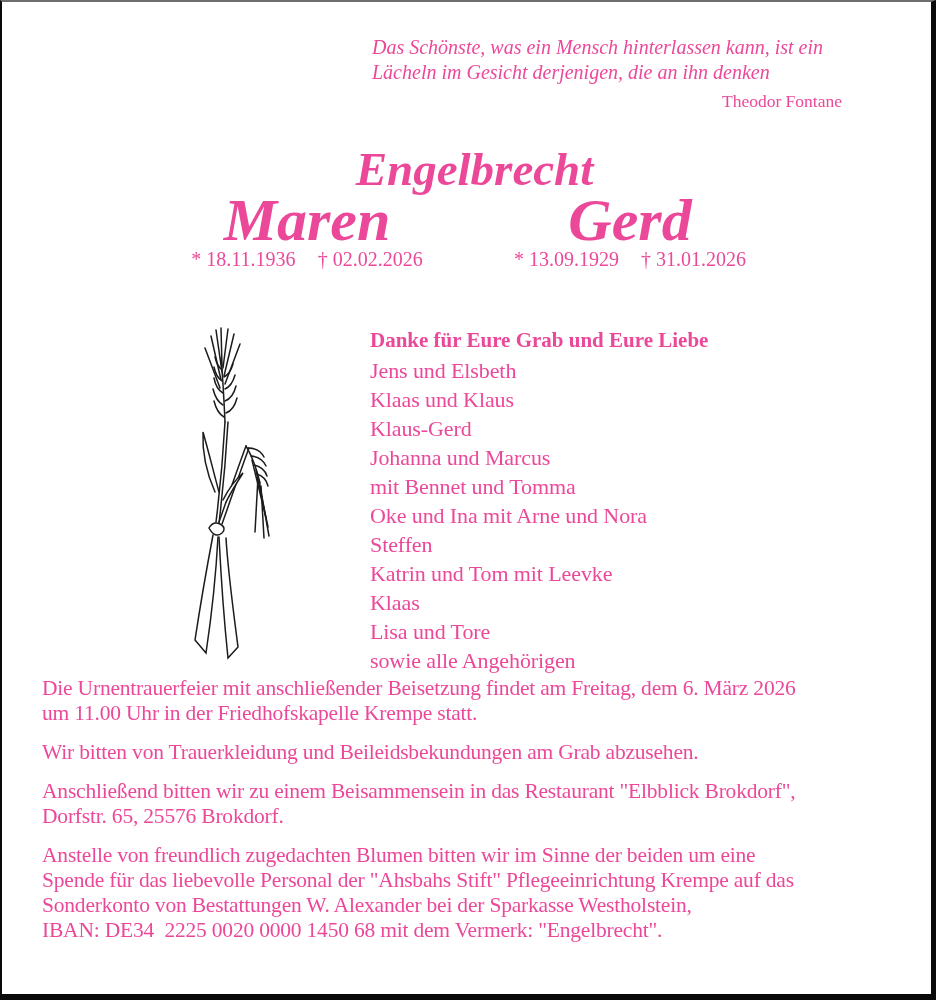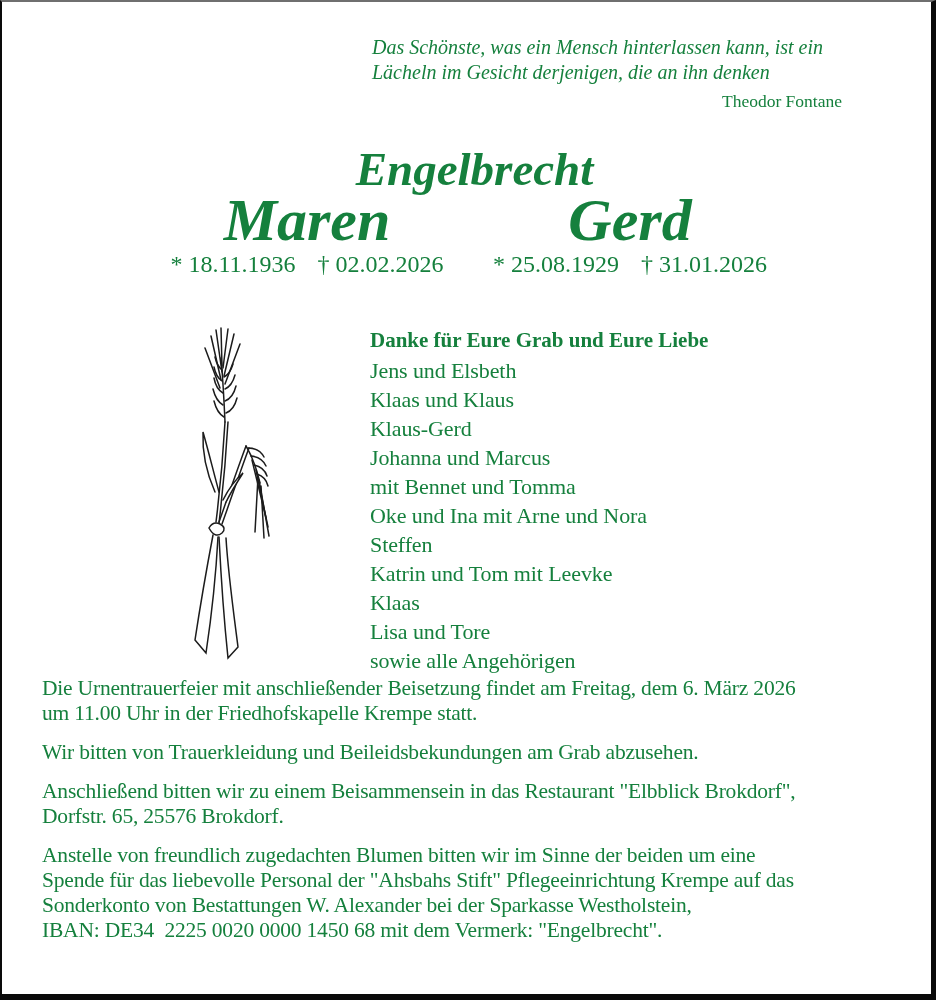--- a/index.html
+++ b/index.html
@@ -1,21 +1,21 @@
 <!DOCTYPE html>
 <html lang="de"><head>
 <meta charset="utf-8">
 <style>
   html,body{margin:0;padding:0;background:#e8e8e8;}
   .page{
     position:relative;
     width:936px;height:1000px;
     box-sizing:border-box;
     background:#ffffff;
-    color:#15803d;
+    color:#ec4899;
     font-family:"Liberation Serif","DejaVu Serif",serif;
     border-top:2px solid #6f6f6f;
     border-left:2px solid #0a0a0a;
     border-right:5px solid #0a0a0a;
     border-bottom:6px solid #0a0a0a;
     overflow:hidden;
   }
   
   .quote{position:absolute;left:370px;top:33px;width:470px;}
   .quote-text{font-style:italic;font-size:20px;line-height:25px;white-space:pre-line;}
@@ -25,21 +25,21 @@
     position:absolute;left:0;right:0;top:140px;
     text-align:center;
     font-size:47px;line-height:54px;
     font-style:italic;font-weight:700;padding-left:16px;
   }
   .persons{position:absolute;inset:0;}
   .person{position:absolute;top:191px;width:280px;text-align:center;}
   .persons > div:nth-of-type(1){left:165px;}
   .persons > div:nth-of-type(2){left:488px;}
   .person-name{font-size:60px;line-height:54px;font-style:italic;font-weight:700;}
-  .person-dates{margin-top:5px;font-size:24px;line-height:24px;white-space:nowrap;}
+  .person-dates{font-size:20px;line-height:24px;white-space:nowrap;}
   .death-date{margin-left:22px;}
   
   .wheat{position:absolute;left:183px;top:320px;width:88px;height:345px;}
   
   .mourners{position:absolute;left:368px;top:325px;}
   .mourners-header{font-size:21px;font-weight:700;line-height:27px;margin-bottom:2px;}
   .mourner{font-size:22px;line-height:29px;letter-spacing:-0.1px;}
   
   .details{position:absolute;left:40px;top:674px;width:890px;}
   .details p{margin:0 0 14px 0;font-size:21.5px;line-height:25px;white-space:pre;letter-spacing:-0.2px;}
@@ -62,21 +62,21 @@
       <div class="person">
         <div class="person-name">Maren</div>
         <div class="person-dates">
           <span class="birth-date">* 18.11.1936</span><span class="death-date">† 02.02.2026</span>
         </div>
       </div>
 
       <div class="person">
         <div class="person-name">Gerd</div>
         <div class="person-dates">
-          <span class="birth-date">* 25.08.1929</span><span class="death-date">† 31.01.2026</span>
+          <span class="birth-date">* 13.09.1929</span><span class="death-date">† 31.01.2026</span>
         </div>
       </div>
     </div>
 
   <svg class="wheat" viewBox="0 0 88 345" xmlns="http://www.w3.org/2000/svg" aria-hidden="true">
     <g stroke="#1c1c1c" fill="none" stroke-width="1.5" stroke-linecap="round">
 
       <path d="M40,100 C38,135 35,168 31,200"></path>
       <path d="M43,100 C41,135 38,168 34,201"></path>
 

